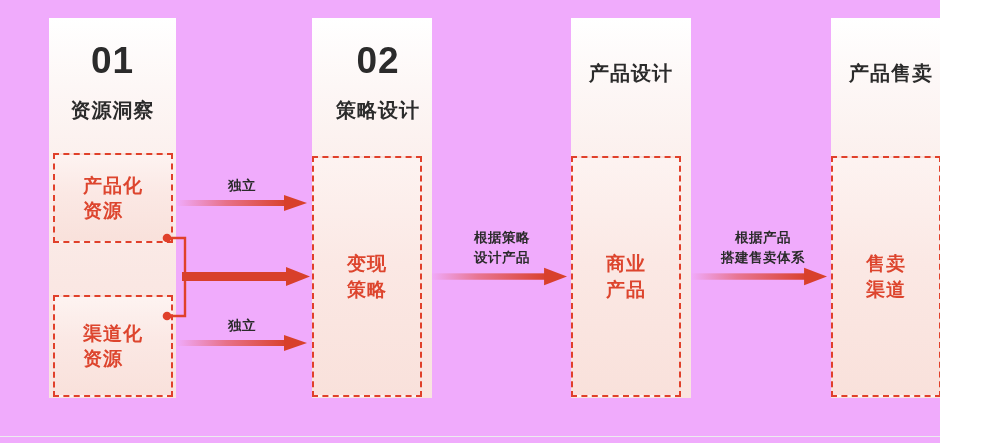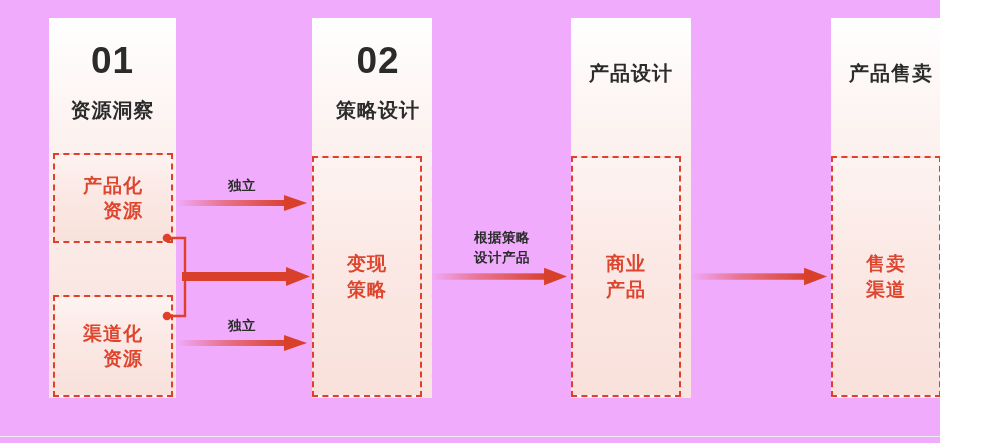--- a/index.html
+++ b/index.html
@@ -69,21 +69,21 @@
     box-sizing: border-box;
     display: flex;
     align-items: center;
     justify-content: center;
   }
   .dbox-text {
     font-size: 19px;
     font-weight: bold;
     color: #dd452e;
     line-height: 1.33;
-    text-align: right;
+    text-align: left;
     letter-spacing: 1px;
     white-space: pre-line;
   }
 
   
   .arrow {
     position: absolute;
     height: 22px;
     display: block;
   }
@@ -210,20 +210,22 @@
       <linearGradient id="gradC" x1="0" y1="0" x2="1" y2="0">
         <stop offset="0" stop-color="#e0402a" stop-opacity="0"></stop>
         <stop offset="0.4" stop-color="#e0402a" stop-opacity="0.5"></stop>
         <stop offset="1" stop-color="#d8402b" stop-opacity="1"></stop>
       </linearGradient>
     </defs>
     <rect x="0" y="8" width="128" height="7" fill="url(#gradC)"></rect>
     <path d="M 124 2 L 149 11.5 L 124 21 Z" fill="#d8402b"></path>
   </svg>
 
+  <div class="arrow-label" style="left:688px; top:228px; width:150px;">根据产品
+搭建售卖体系</div>
   <svg class="arrow" style="left:684px; top:266px;" width="154" height="24" viewBox="0 0 154 24">
     <defs>
       <linearGradient id="gradD" x1="0" y1="0" x2="1" y2="0">
         <stop offset="0" stop-color="#e0402a" stop-opacity="0"></stop>
         <stop offset="0.4" stop-color="#e0402a" stop-opacity="0.5"></stop>
         <stop offset="1" stop-color="#d8402b" stop-opacity="1"></stop>
       </linearGradient>
     </defs>
     <rect x="0" y="8" width="128" height="7" fill="url(#gradD)"></rect>
     <path d="M 124 2 L 149 11.5 L 124 21 Z" fill="#d8402b"></path>

